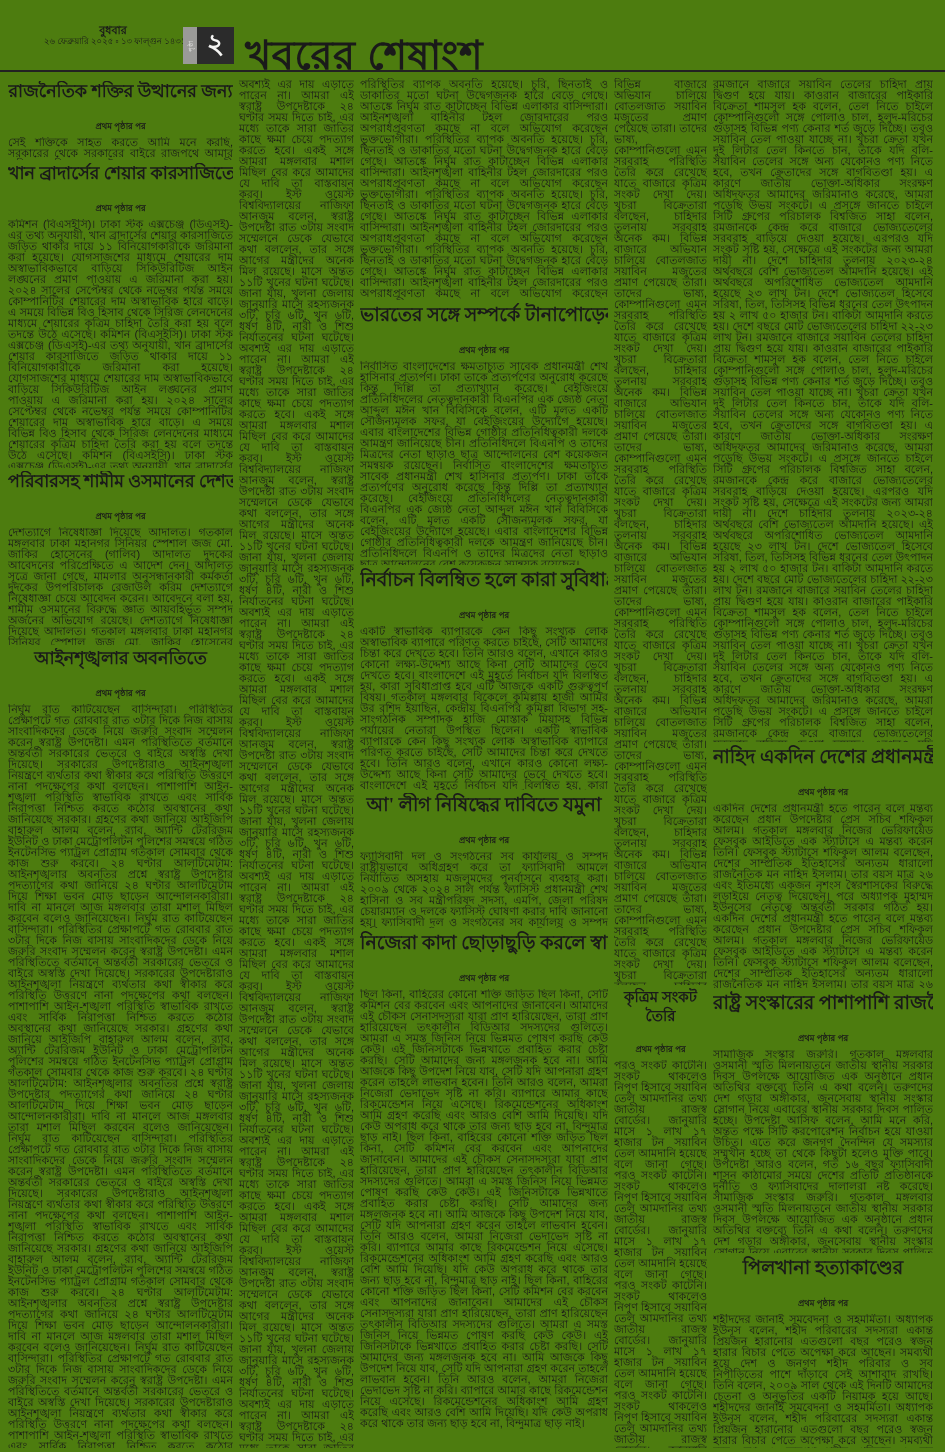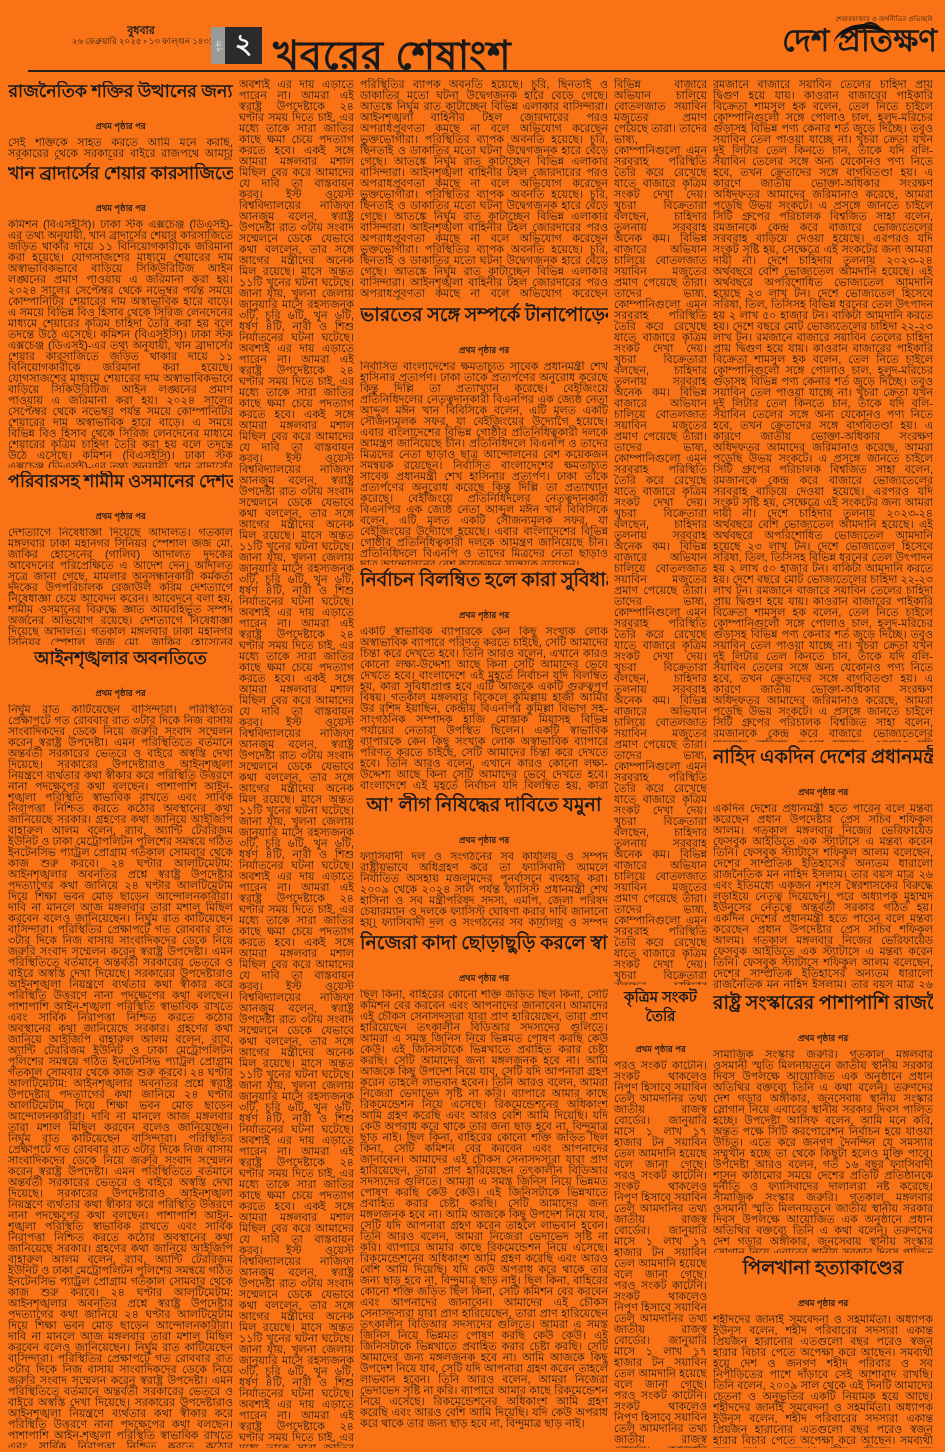--- a/index.html
+++ b/index.html
@@ -1,18 +1,18 @@
 <!DOCTYPE html>
 <html lang="bn"><head>
 <meta charset="utf-8">
 <style>
   html,body{margin:0;padding:0;}
   body{width:945px;height:1452px;overflow:hidden;background:#e8e7e3;
        font-family:"Liberation Sans","DejaVu Sans",sans-serif;}
-  .page{position:relative;width:945px;height:1452px;background:#f97316;color:#1a1a1a;box-sizing:border-box;padding-left:28px;}
+  .page{position:relative;width:945px;height:1452px;background:#4d7c0f;color:#1a1a1a;box-sizing:border-box;}
   
   .masthead{position:relative;height:72px;}
   .date-block{position:absolute;left:44px;top:24px;width:138px;text-align:center;line-height:1.15;}
   .weekday{font-size:11px;font-weight:bold;}
   .date-line{font-size:8.5px;white-space:nowrap;}
   .page-strip{position:absolute;left:183px;top:27px;width:14px;height:37px;background:#9a9a98;
               color:#f5f5f3;display:flex;align-items:center;justify-content:center;}
   .page-strip span{writing-mode:vertical-rl;transform:rotate(180deg);font-size:6px;letter-spacing:1px;}
   .page-number-box{position:absolute;left:197px;top:27px;width:37px;height:37px;background:#2b2b2b;
                    color:#f5f5f3;display:flex;align-items:center;justify-content:center;
@@ -55,25 +55,20 @@
       <div class="weekday">বুধবার</div>
       <div class="date-line">২৬ ফেব্রুয়ারি ২০২৫ ▫ ১৩ ফাল্গুন ১৪৩১</div>
     </div>
     <div class="page-strip">
       <span>পৃষ্ঠা</span>
     </div>
     <div class="page-number-box">
       <span>২</span>
     </div>
     <div class="section-title">খবরের শেষাংশ</div>
-    <div class="logo-block">
-      <div class="logo-tagline">শেয়ারবাজার ও অর্থনীতির প্রতিচ্ছবি</div>
-      <div class="logo-title">দেশ প্রতিক্ষণ</div>
-      <div class="logo-swoosh"></div>
-    </div>
     <div class="header-rule"></div>
   </div>
 
   <div class="content">
 
     <div class="col col1">
       <div class="article h-a1">
         <div class="headline">রাজনৈতিক শক্তির উত্থানের জন্য</div>
         <div class="cont-label">প্রথম পৃষ্ঠার পর</div>
         <div class="body-text">সেই শক্তিকে সাহত করতে আমি মনে করছি, সরকারের থেকে সরকারের বাইরে রাজপথে আমার ভূমিকা বেশি হবে। বাইরে যে আমাদের সহযোগী যোদ্ধা রয়েছে তারাও এটি চান। এর পরিপ্রেক্ষিতে আজকে মূলত পদত্যাগপত্র জমা দিয়েছি। অধ্যাপক মুহাম্মদ ইউনূসের নেতৃত্বাধীন অন্তর্বর্তী সরকারের তথ্য ও সম্প্রচার মন্ত্রণালয় এবং ডাক, টেলিযোগাযোগ ও তথ্যপ্রযুক্তি মন্ত্রণালয়ের উপদেষ্টার দায়িত্ব পালন করছিলেন নাহিদ ইসলাম।</div>

